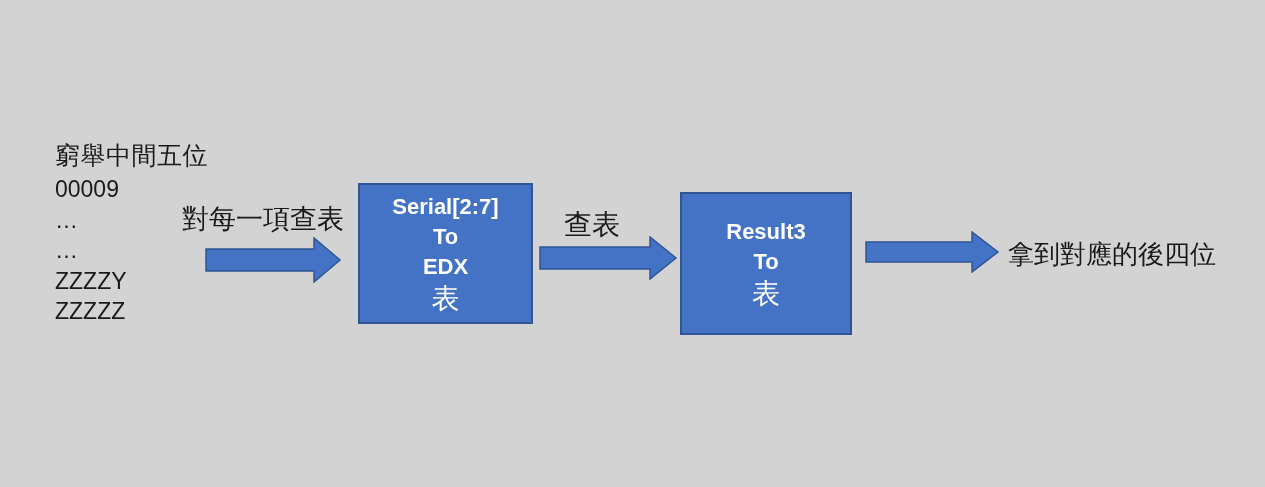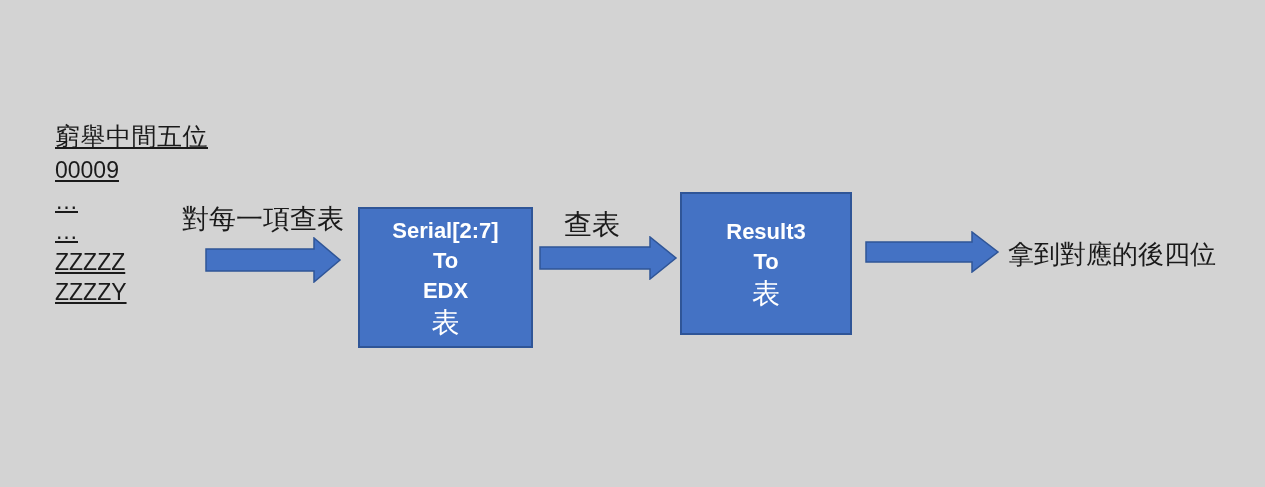--- a/index.html
+++ b/index.html
@@ -18,23 +18,22 @@
     width: 1265px;
     height: 487px;
     background: var(--background);
     overflow: hidden;
   }
 
   
   .enum {
     position: absolute;
     left: 55px;
-    top: 120px;
+    top: 139px;
     color: var(--text);
-    text-decoration: underline;
   }
   .enum-title {
     font-family: "DejaVu Serif", "Liberation Serif", serif;
     font-size: 25px;
     line-height: 33px;
     letter-spacing: 0.5px;
     margin-bottom: 2px;
     white-space: nowrap;
   }
   .enum-item {
@@ -93,31 +92,31 @@
 </head>
 <body>
 
 <div class="canvas">
 
   <div class="enum">
     <div class="enum-title">窮舉中間五位</div>
     <div class="enum-item">00009</div>
     <div class="enum-item">…</div>
     <div class="enum-item">…</div>
+    <div class="enum-item">ZZZZY</div>
     <div class="enum-item">ZZZZZ</div>
-    <div class="enum-item">ZZZZY</div>
   </div>
 
   <div class="flow-label size-27" style="left:182px; top:201px;">對每一項查表</div>
 
   <svg class="arrow" style="left:205px; top:237px;" width="137" height="46" viewBox="0 0 137 46" aria-hidden="true">
     <polygon class="arrow-shape" points="1,12 109,12 109,1 135,23 109,45 109,34 1,34"></polygon>
   </svg>
 
-  <div class="node" style="left:358px; top:183px; width:175px; height:141px;margin-top:24px;">
+  <div class="node" style="left:358px; top:183px; width:175px; height:141px;">
     <div class="node-line">Serial[2:7]</div>
     <div class="node-line">To</div>
     <div class="node-line">EDX</div>
     <div class="node-line cjk-line">表</div>
   </div>
 
   <div class="flow-label size-28" style="left:564px; top:206px;">查表</div>
 
   <svg class="arrow" style="left:539px; top:236px;" width="139" height="44" viewBox="0 0 139 44" aria-hidden="true">
     <polygon class="arrow-shape" points="1,11 111,11 111,1 137,22 111,43 111,33 1,33"></polygon>

